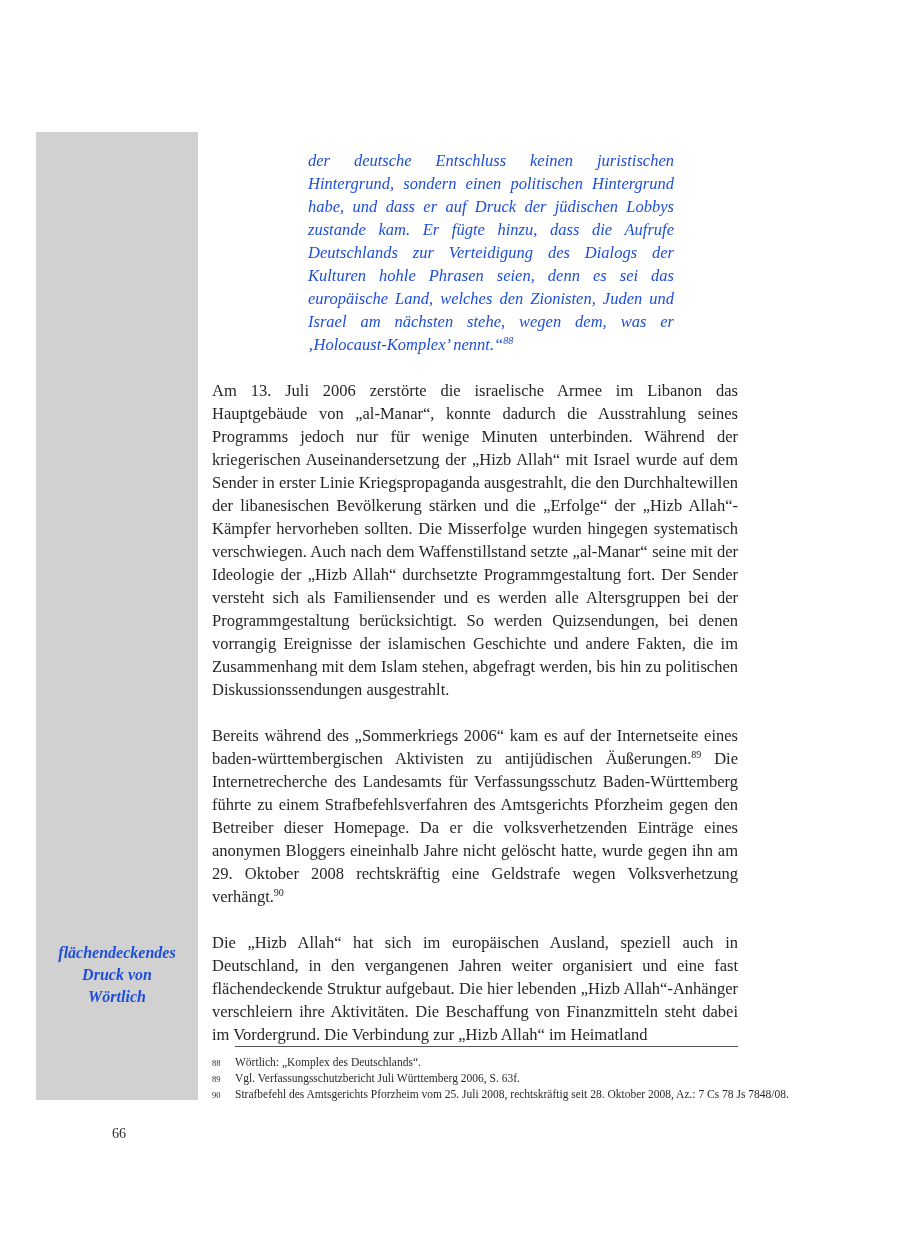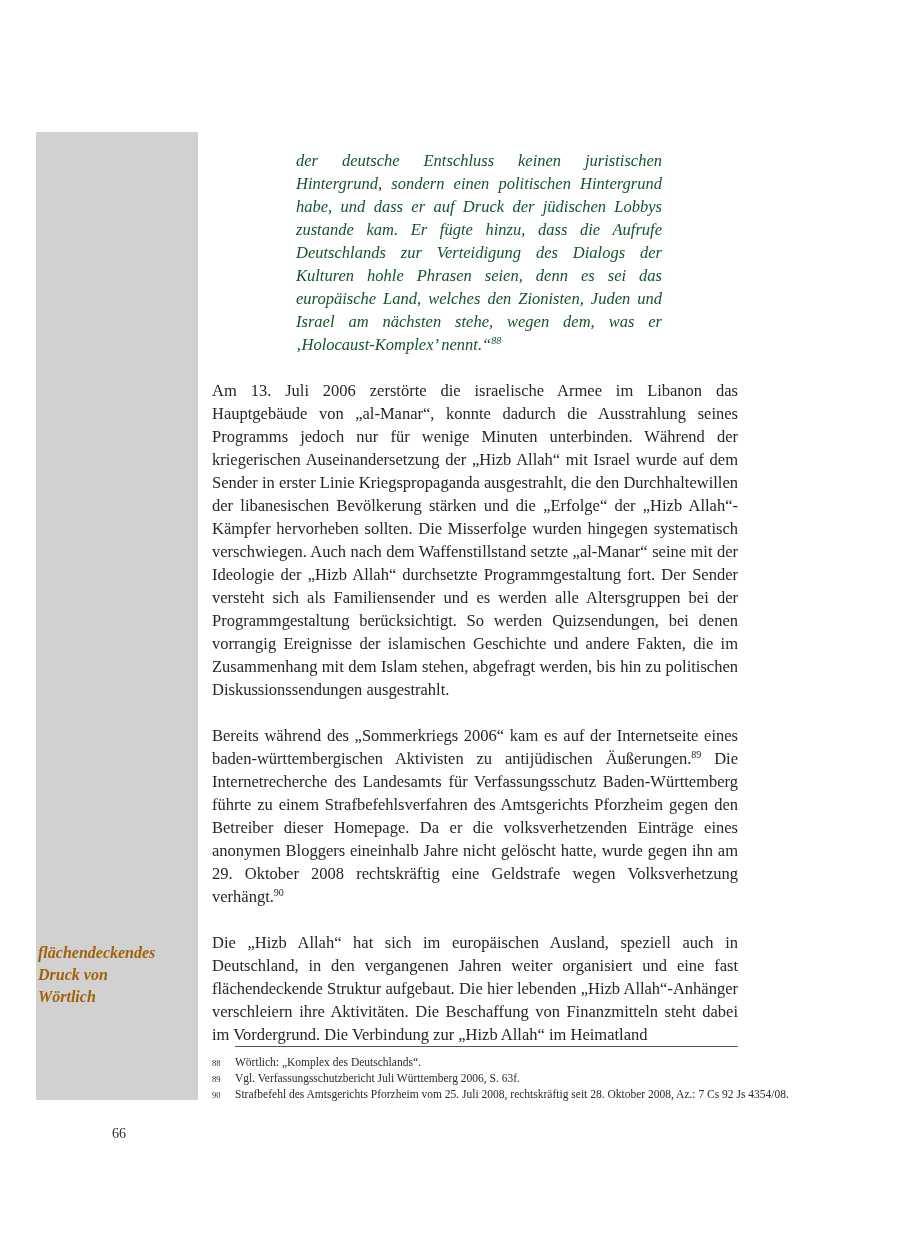--- a/index.html
+++ b/index.html
@@ -22,36 +22,37 @@
     top: 132px;
     width: 162px;
     height: 968px;
     background: #d1d1d1;
   }
   .margin-note {
     position: absolute;
     left: 38px;
     top: 942px;
     width: 158px;
+    text-align: center;
     font-weight: bold;
     font-style: italic;
     font-size: 16px;
     line-height: 22px;
-    color: #a16207;
+    color: #1d4ed8;
   }
   .quote {
     position: absolute;
-    left: 296px;
+    left: 308px;
     top: 149px;
     width: 366px;
     font-style: italic;
     font-size: 16.5px;
     line-height: 23px;
     text-align: justify;
-    color: #14532d;
+    color: #1d4ed8;
   }
   .quote sup {
     font-size: 10px;
     font-style: italic;
     line-height: 0;
   }
   .bodytext {
     position: absolute;
     left: 212px;
     top: 379px;
@@ -129,19 +130,19 @@
     <div class="fn-row">
       <span class="fn-marker">88</span>
       <span class="fn-text">Wörtlich: „Komplex des Deutschlands“.</span>
     </div>
     <div class="fn-row">
       <span class="fn-marker">89</span>
       <span class="fn-text">Vgl. Verfassungsschutzbericht Juli Württemberg 2006, S. 63f.</span>
     </div>
     <div class="fn-row">
       <span class="fn-marker">90</span>
-      <span class="fn-text">Strafbefehl des Amtsgerichts Pforzheim vom 25. Juli 2008, rechtskräftig seit 28. Oktober 2008, Az.: 7 Cs 92 Js 4354/08.</span>
+      <span class="fn-text">Strafbefehl des Amtsgerichts Pforzheim vom 25. Juli 2008, rechtskräftig seit 28. Oktober 2008, Az.: 7 Cs 78 Js 7848/08.</span>
     </div>
   </div>
 
   <div class="page-number">66</div>
 
 </div>
 
 </body></html>

